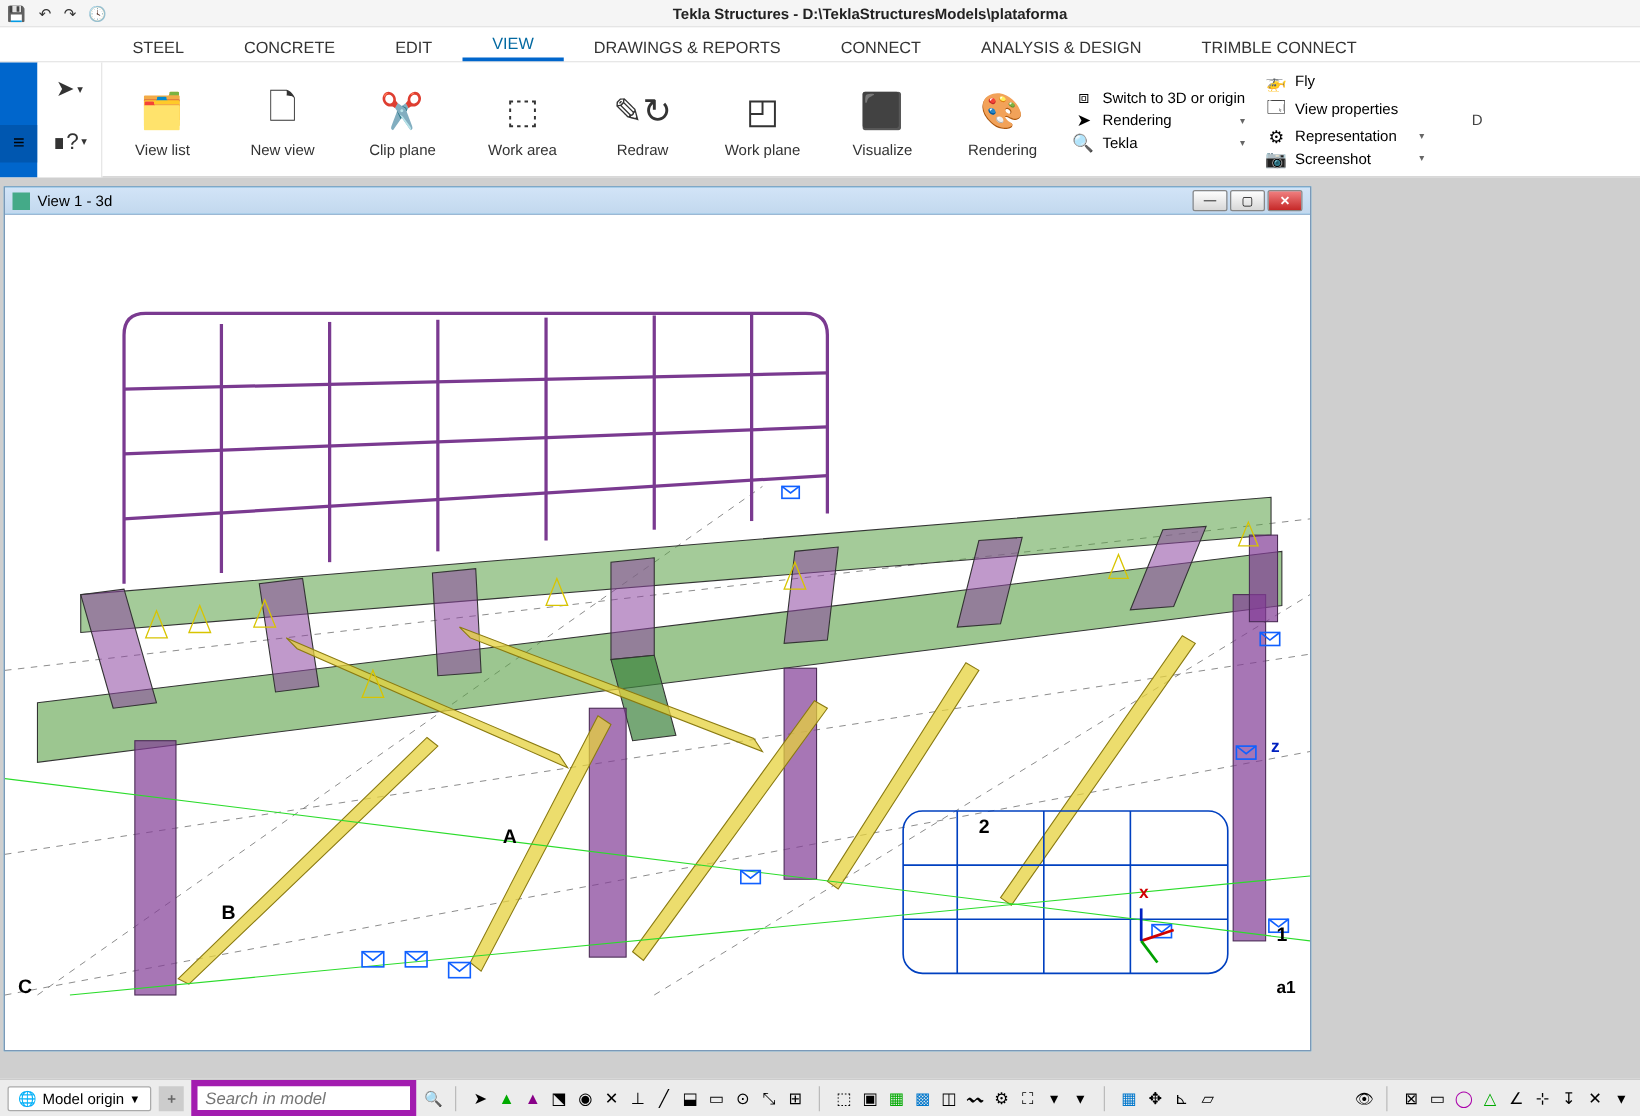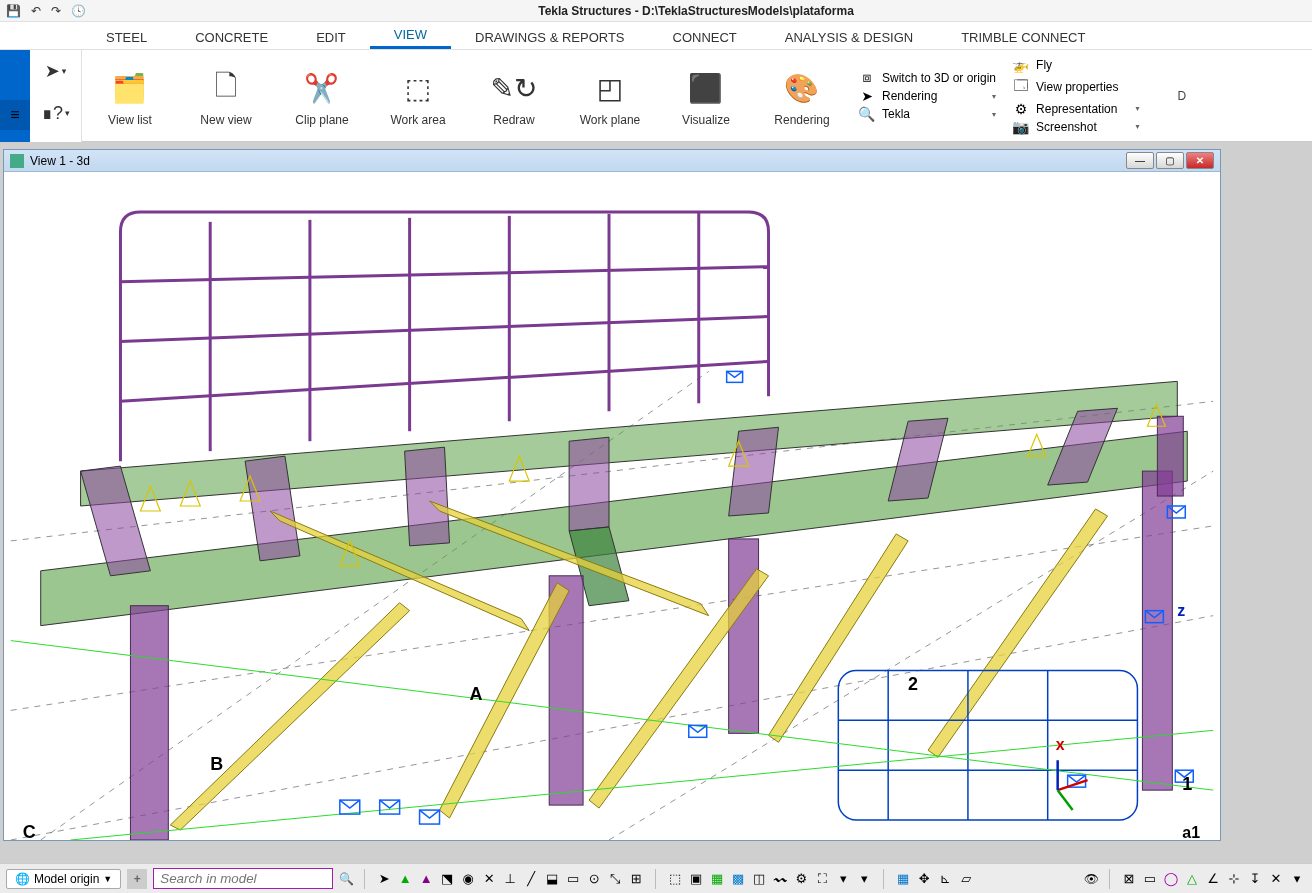--- a/index.html
+++ b/index.html
@@ -28,36 +28,36 @@
 .ribbon { height: 92px; background: #fff; flex: 1; display: flex; align-items: center; border-bottom: 1px solid #ccc; }
 .ribbon-btn { display: flex; flex-direction: column; align-items: center; justify-content: center; width: 96px; height: 100%; font-size: 12px; color: #333; cursor: default; }
 .ribbon-btn .icon { font-size: 28px; color: #333; height: 48px; display: flex; align-items: center; }
 .ribbon-list { display: flex; flex-direction: column; gap: 2px; padding: 0 8px; font-size: 12px; }
 .ribbon-list .row { display: flex; align-items: center; gap: 6px; white-space: nowrap; }
 .ribbon-list .row .drop { font-size: 8px; color: #666; margin-left: auto; padding-left: 12px; }
 .ribbon-list .rowicon { width: 18px; text-align: center; font-size: 14px; }
 
 
 .workspace { position: relative; height: 721px; background: #cfcfcf; }
-.viewwin { position: absolute; left: 3px; top: 7px; width: 1218px; height: 692px; border: 1px solid #7a99b8; background: #7dd3fc; }
+.viewwin { position: absolute; left: 3px; top: 7px; width: 1046px; height: 692px; border: 1px solid #7a99b8; background: #7dd3fc; }
 .viewwin-title { height: 22px; background: linear-gradient(#d2e4f7,#c2d8ee); border-bottom: 1px solid #9cb8d4; display: flex; align-items: center; padding: 0 6px; font-size: 12px; }
 .viewwin-title .icon { width: 14px; height: 14px; background: #4a8; margin-right: 6px; }
 .viewwin-title .spacer { flex: 1; }
 .viewwin-title .winbtn { width: 28px; height: 17px; margin-left: 2px; border: 1px solid #888; border-radius: 2px; background: linear-gradient(#fefefe,#d8d8d8); display: flex; align-items: center; justify-content: center; font-size: 10px; }
 .viewwin-title .winbtn.close { background: linear-gradient(#f08080,#c62828); color: #fff; font-weight: bold; }
 .viewport { position: relative; width: 100%; height: calc(100% - 22px); background: #fff; overflow: hidden; }
 
 
 .viewport svg { width: 100%; height: 100%; display: block; }
 
 
 .statusbar { height: 30px; background: #ececec; border-top: 1px solid #ccc; display: flex; align-items: center; padding: 0 6px; gap: 6px; font-size: 12px; }
 .statusbar .origin { border: 1px solid #aaa; background: #fff; padding: 2px 8px; display: flex; align-items: center; gap: 4px; border-radius: 2px; }
 .statusbar .plus { width: 20px; height: 20px; background: #ccc; display: flex; align-items: center; justify-content: center; color: #666; font-weight: bold; }
-.statusbar .search { border: 1px solid #a21caf; background: #fff; padding: 2px 6px; width: 180px; color: #888; font-style: italic; }
+.statusbar .search { border: 5px solid #a21caf; background: #fff; padding: 2px 6px; width: 180px; color: #888; font-style: italic; }
 .statusbar .toolbar-icons { display: flex; gap: 3px; align-items: center; }
 .statusbar .toolbar-icons span { width: 18px; height: 18px; display: inline-flex; align-items: center; justify-content: center; font-size: 13px; }
 .statusbar .sep { width: 1px; height: 20px; background: #bbb; margin: 0 4px; }
 .statusbar .spacer { flex: 1; }
 </style>
 </head>
 <body>
 
 <div class="titlebar">
   <div class="qat">

